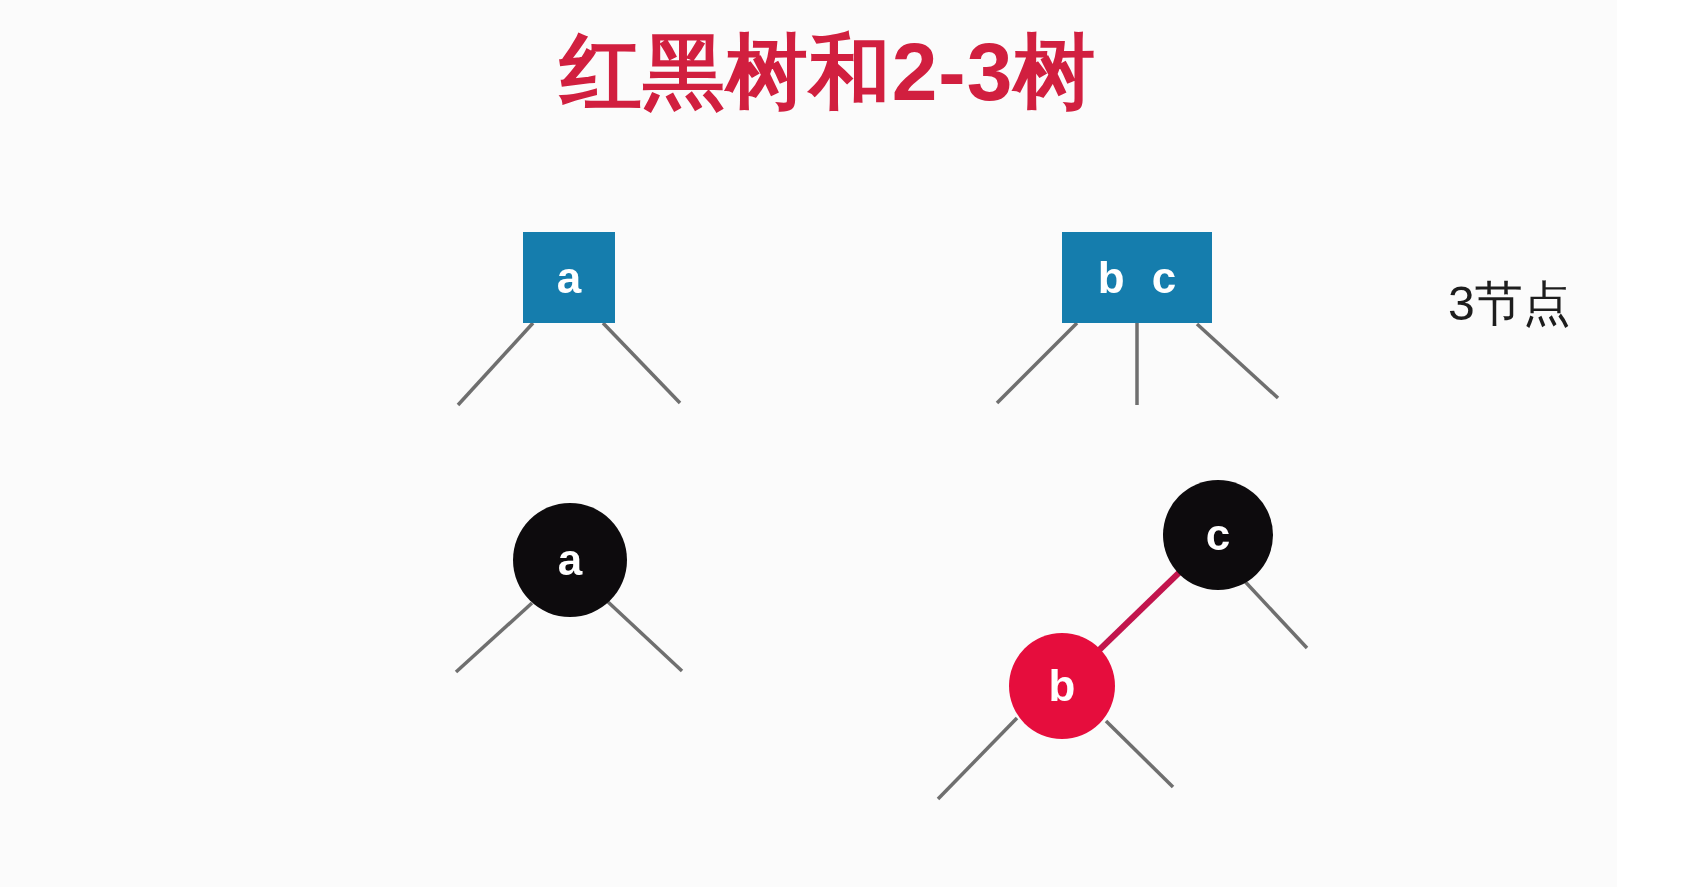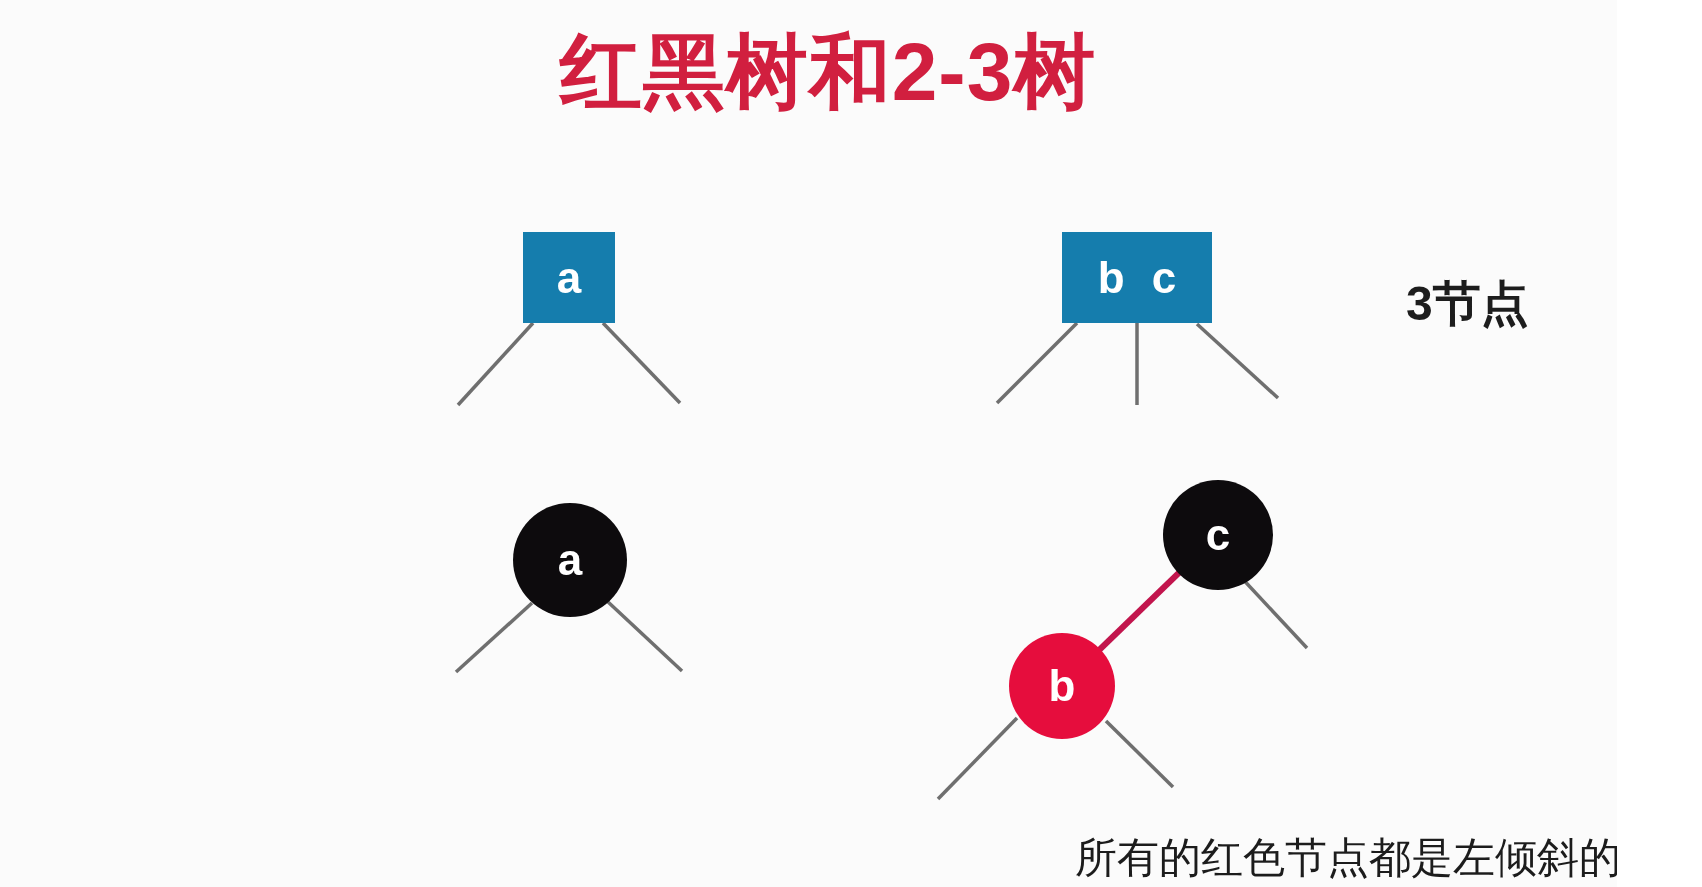--- a/index.html
+++ b/index.html
@@ -27,21 +27,21 @@
     letter-spacing: 1px;
     white-space: nowrap;
   }
   .side-label {
     position: absolute;
     font-size: 48px;
     color: #1d1d1d;
     white-space: nowrap;
   }
   .label-2 { left: 195px; top: 270px; }
-  .label-3 { left: 1406px; top: 272px; font-weight: bold; }
+  .label-3 { left: 1448px; top: 272px; }
 
   .edges {
     position: absolute;
     left: 0;
     top: 0;
   }
   .edge-gray {
     stroke: #6f6f6f;
     stroke-width: 3.5;
   }
@@ -120,15 +120,14 @@
   </div>
 
   <div class="node circle black circ-c">
     <span>c</span>
   </div>
 
   <div class="node circle red circ-b">
     <span>b</span>
   </div>
 
-  <div class="caption">所有的红色节点都是左倾斜的</div>
 
 </div>
 
 </body></html>

